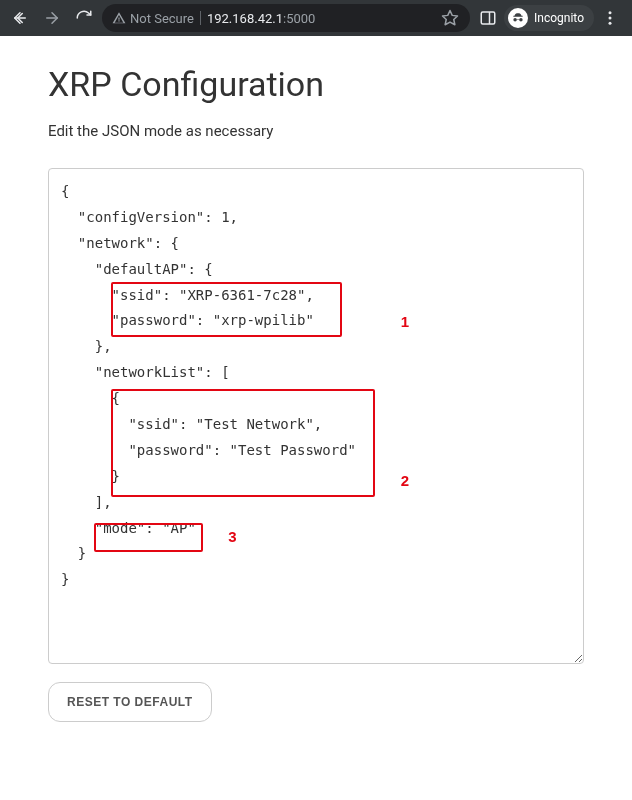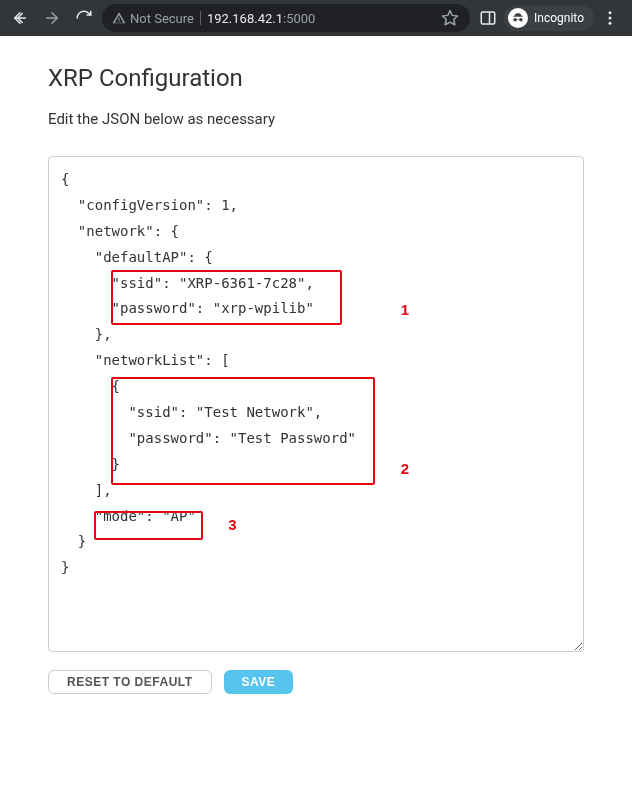--- a/index.html
+++ b/index.html
@@ -58,21 +58,21 @@
     }
     .incognito-icon {
       width:20px; height:20px; border-radius:50%;
       background:#fff; display:flex; align-items:center; justify-content:center;
     }
     .incognito-icon svg { width:14px; height:14px; }
     .page {
       padding: 28px 48px 18px 48px;
     }
     h1 {
-      font-size: 24px;
+      font-size: 34px;
       font-weight: 400;
       color: #333;
       margin-bottom: 18px;
     }
     .subtitle { font-size: 15px; color:#333; margin-bottom:28px; }
     .label { font-weight:700; font-size:14px; margin-bottom:8px; }
     .json-wrap {
       position: relative;
       width: 100%;
       height: 496px;
@@ -95,21 +95,21 @@
       white-space:pre;
       color: transparent;
       pointer-events:none;
     }
     .hl { border:2px solid #e30613; border-radius:2px; padding:0 2px; display:inline-block; }
     .hl-block { border:2px solid #e30613; border-radius:2px; padding:0 6px 0 2px; display:inline-block; }
     .ann { color:#e30613; font-weight:700; font-family:-apple-system,Arial,sans-serif; font-size:15px; }
     .buttons { display:flex; gap:12px; margin-top:18px; }
     .btn {
       font-size:12px; font-weight:700; letter-spacing:0.5px;
-      padding:4px 18px; border-radius:6px; cursor:pointer;
+      padding:12px 18px; border-radius:12px; cursor:pointer;
       text-transform:uppercase;
     }
     .btn-reset { background:#fff; border:1px solid #ccc; color:#555; }
     .btn-save { background:#56c4ee; border:none; color:#fff; }
   </style>
 </head>
 <body>
 
 <div class="browser-bar">
   <div class="nav-btn enabled">
@@ -170,21 +170,21 @@
           <circle cx="12" cy="5" r="2"></circle>
           <circle cx="12" cy="12" r="2"></circle>
           <circle cx="12" cy="19" r="2"></circle>
         </svg>
     </div>
   </div>
 </div>
 
 <div class="page">
   <h1>XRP Configuration</h1>
-  <p class="subtitle">Edit the JSON below as necessary</p>
+  <p class="subtitle">Edit the JSON mode as necessary</p>
 
   <div class="json-wrap">
     <textarea class="json" spellcheck="false" style="">{
   "configVersion": 1,
   "network": {
     "defaultAP": {
       "ssid": "XRP-6361-7c28",
       "password": "xrp-wpilib"
     },
     "networkList": [
@@ -213,15 +213,14 @@
   "password": "Test Password" 
 }                             </span>   <span class="ann">2</span>
     ],
     <span class="hl">"mode": "AP"</span>   <span class="ann">3</span>
   }
 }</div>
   </div>
 
   <div class="buttons">
     <button class="btn btn-reset">Reset to Default</button>
-    <button class="btn btn-save">Save</button>
   </div>
 </div>
 
 </body></html>

